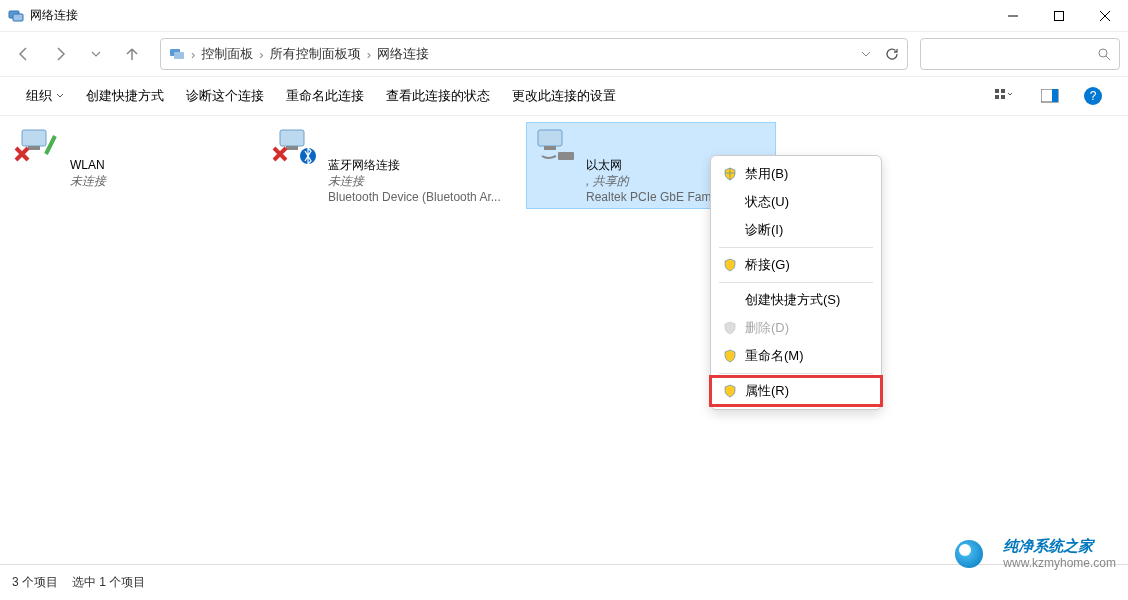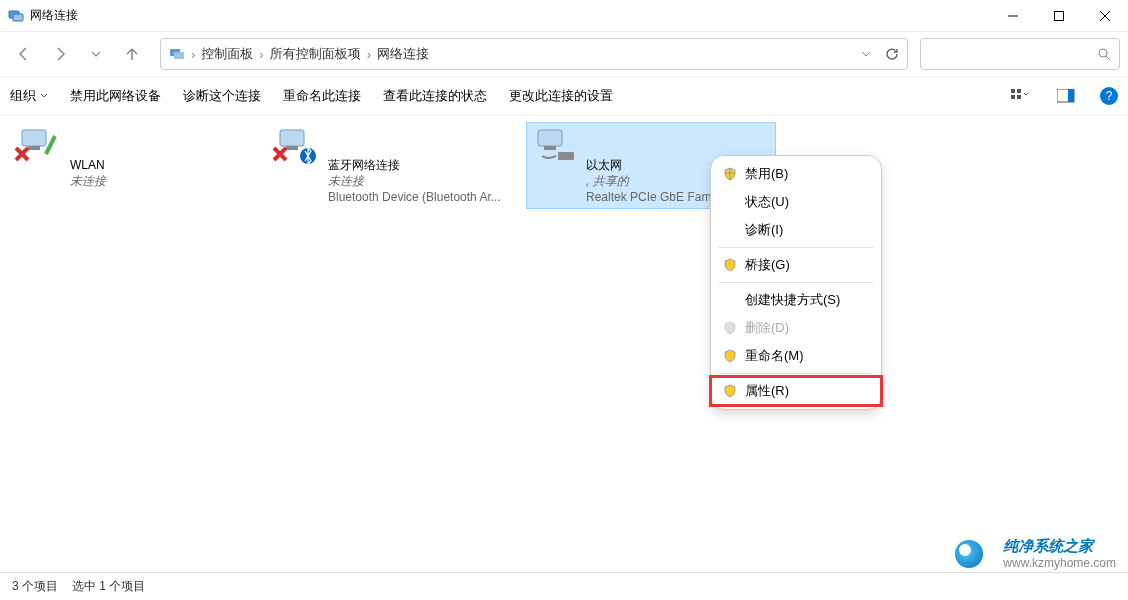--- a/index.html
+++ b/index.html
@@ -16,47 +16,47 @@
   .navbar { height: 44px; display: flex; align-items: center; padding: 0 8px; gap: 4px; }
   .navbtn { width: 32px; height: 32px; display: flex; align-items: center; justify-content: center; color: #777; }
   .addressbar { flex: 1; height: 32px; border: 1px solid #ccc; border-radius: 4px; display: flex; align-items: center; padding: 0 8px; gap: 4px; font-size: 13px; color: #333; margin: 0 8px; }
   .addressbar .sep { color: #888; margin: 0 2px; }
   .addressbar .mini-icon { width: 16px; height: 16px; }
   .addr-spacer { flex: 1; }
   .searchbox { width: 200px; height: 32px; border: 1px solid #ccc; border-radius: 4px; display: flex; align-items: center; padding: 0 8px; color: #888; }
   .searchbox .sicon { margin-left: auto; }
 
   
-  .toolbar { height: 40px; display: flex; align-items: center; padding: 0 10px; gap: 22px; font-size: 13px; border-top: 1px solid #eee; border-bottom: 1px solid #eee; }
+  .toolbar { height: 40px; display: flex; align-items: center; padding: 0 26px; gap: 22px; font-size: 13px; border-top: 1px solid #eee; border-bottom: 1px solid #eee; }
   .toolbar .titem { color: #000; display: flex; align-items: center; gap: 4px; cursor: default; }
   .toolbar .spacer { flex: 1; }
   .toolbar .vicon { width: 24px; height: 24px; display:flex; align-items:center; justify-content:center; }
   .helpicon { width:18px; height:18px; border-radius:50%; background:#0078d4; color:#fff; font-size:12px; display:flex; align-items:center; justify-content:center; }
 
   
   .content { position: relative; height: calc(600px - 32px - 44px - 40px - 28px); padding: 6px 10px; display: flex; align-items: flex-start; gap: 8px; }
   .conn { width: 250px; display: flex; align-items: flex-start; padding: 4px; gap: 8px; }
   .conn.selected { background: #cce8ff; border: 1px solid #99d1ff; padding: 3px; }
   .conn-icon { width: 48px; height: 40px; position: relative; flex-shrink: 0; }
   .conn-text { font-size: 12px; line-height: 16px; margin-top: 31px; }
   .conn-name { color: #000; }
   .conn-status { color: #666; font-style: italic; }
   .conn-device { color: #666; white-space: nowrap; overflow: hidden; text-overflow: ellipsis; max-width: 190px; }
 
   
-  .ctxmenu { position: absolute; left: 710px; top: 155px; width: 172px; background: #fff; border: 1px solid #ccc; border-radius: 14px; box-shadow: 0 4px 12px rgba(0,0,0,0.15); padding: 4px 0; font-size: 13px; }
+  .ctxmenu { position: absolute; left: 710px; top: 155px; width: 172px; background: #fff; border: 1px solid #ccc; border-radius: 6px; box-shadow: 0 4px 12px rgba(0,0,0,0.15); padding: 4px 0; font-size: 13px; }
   .ctxitem { height: 28px; display: flex; align-items: center; padding: 0 12px; gap: 8px; }
   .ctxitem.disabled { color: #aaa; }
   .ctxitem .shield { width: 14px; height: 14px; flex-shrink:0; }
   .ctxitem .noshield { width: 14px; }
   .ctxsep { height: 1px; background: #e0e0e0; margin: 3px 8px; }
   .ctxitem.highlighted { outline: 3px solid #e63939; outline-offset: -1px; }
 
   
-  .statusbar { position: absolute; bottom: 0; left: 0; right: 0; height: 28px; border-top: 1px solid #ddd; display: flex; align-items: center; padding: 0 12px; gap: 14px; font-size: 12px; color: #333; }
+  .statusbar { position: absolute; bottom: 0; left: 0; right: 0; height: 36px; border-top: 1px solid #ddd; display: flex; align-items: center; padding: 0 12px; gap: 14px; font-size: 12px; color: #333; }
 
   
   .watermark { position: absolute; right: 12px; bottom: 30px; display: flex; align-items: center; gap: 20px; }
   .watermark .logo { width: 28px; height: 28px; border-radius: 50%; background: radial-gradient(circle at 40% 40%, #4fc3f7, #0277bd); position: relative; }
   .watermark .logo::after { content:""; position:absolute; width:12px; height:12px; border-radius:50%; background:#fff; left:4px; top:4px; }
   .wm-text { font-size: 15px; font-style: italic; color: #0277bd; font-weight: 600; }
 
   svg { display: block; }
 </style>
 </head>
@@ -146,21 +146,21 @@
   </div>
 </div>
 
 <div class="toolbar">
   <span class="titem">
       <span>组织</span> 
       <svg width="8" height="8">
         <path d="M1 2 L4 5 L7 2" fill="none" stroke="#555"></path>
       </svg>
     </span>
-  <span class="titem">禁用此网络设备</span>
+  <span class="titem">创建快捷方式</span>
   <span class="titem">诊断这个连接</span>
   <span class="titem">重命名此连接</span>
   <span class="titem">查看此连接的状态</span>
   <span class="titem">更改此连接的设置</span>
   <span class="spacer"></span>
   <span class="vicon">
       <svg width="18" height="14">
         <rect x="0" y="0" width="4" height="4" fill="#555"></rect>
         <rect x="6" y="0" width="4" height="4" fill="#555"></rect>
         <rect x="0" y="6" width="4" height="4" fill="#555"></rect>

